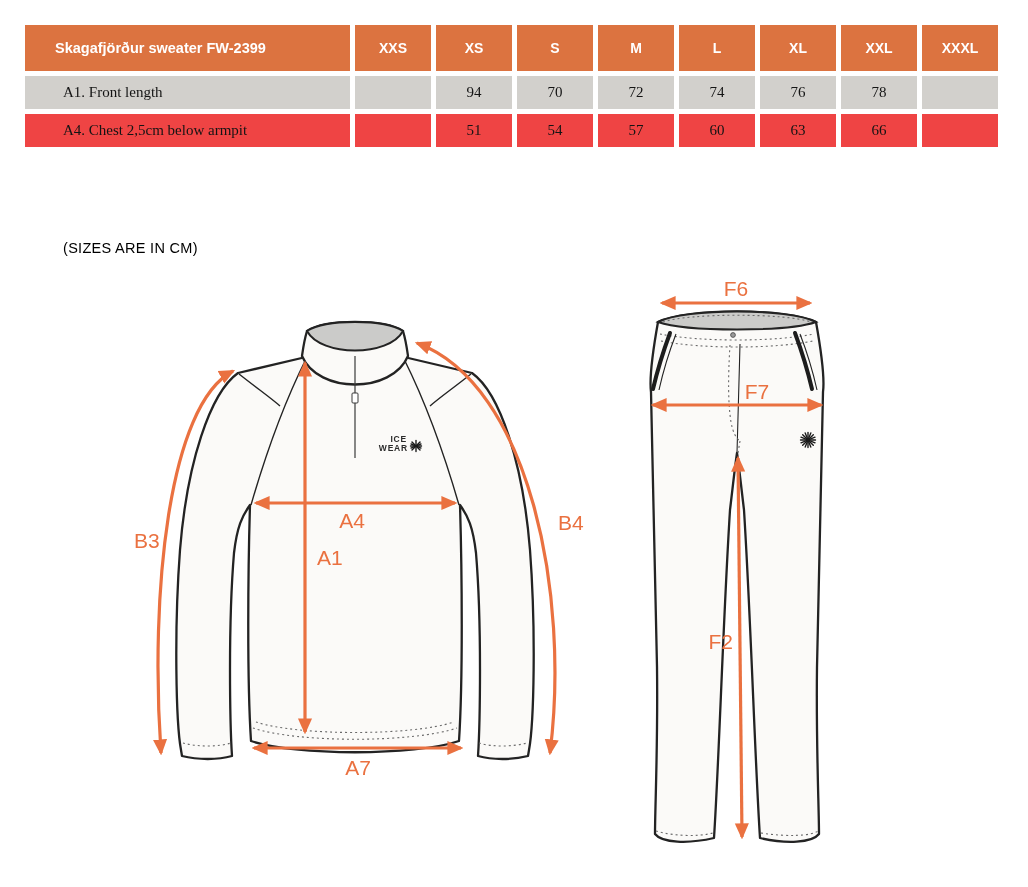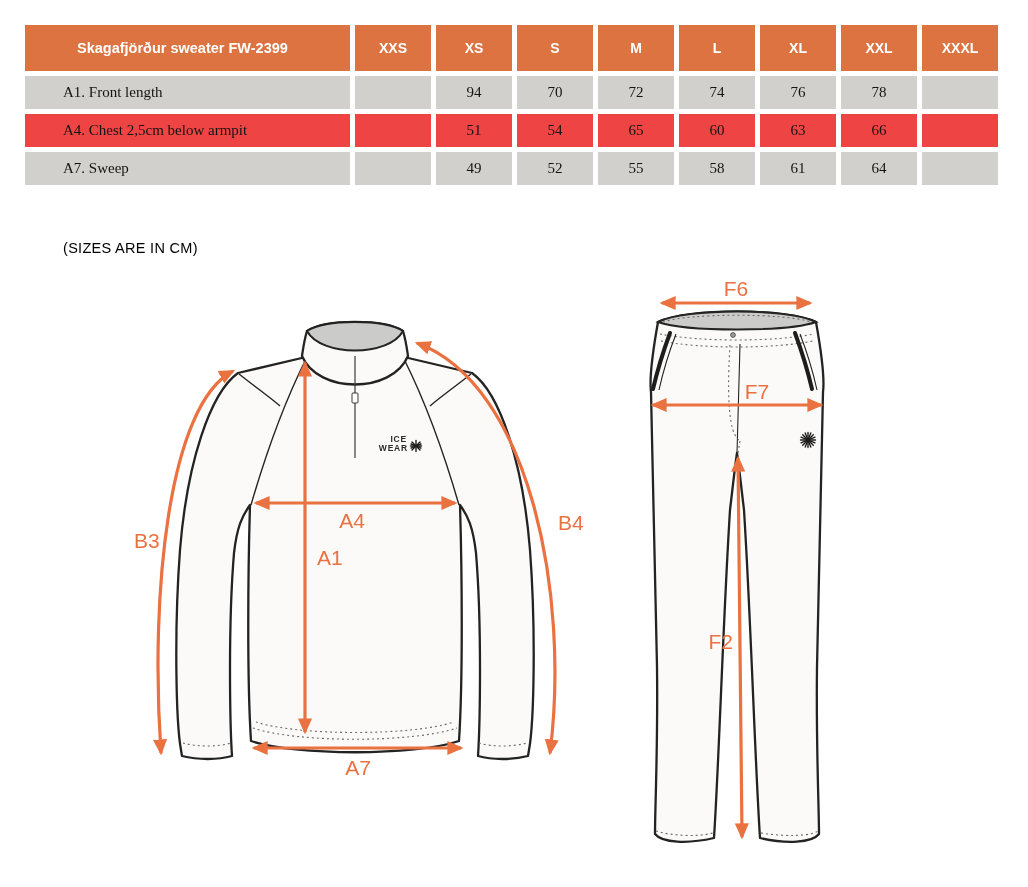--- a/index.html
+++ b/index.html
@@ -5,21 +5,21 @@
   html,body{margin:0;padding:0;background:#fff;}
   .canvas{position:relative;width:1028px;height:887px;background:#ffffff;overflow:hidden;
           font-family:"Liberation Sans",sans-serif;}
 
   
   table.size-table{position:absolute;left:20px;top:20px;width:983px;
                    border-collapse:separate;border-spacing:5px;table-layout:fixed;}
   table.size-table th{background:#DC7340;color:#ffffff;
                       font-family:"Liberation Sans",sans-serif;font-weight:bold;font-size:14px;
                       height:46px;padding:0;}
-  table.size-table th.title{text-align:left;padding-left:52px;font-size:14.5px;}
+  table.size-table th.title{text-align:left;padding-left:30px;font-size:14.5px;}
   table.size-table td{font-family:"Liberation Serif",serif;font-size:15px;color:#141414;
                       height:33px;text-align:center;padding:0;background:#ef4444;}
   table.size-table tr.dark td{background:#D2D0CC;margin-left:20px;}
   table.size-table td.label{text-align:left;padding-left:38px;}
 
   .note{position:absolute;left:63px;top:240px;color:#000000;
         font-size:14.5px;letter-spacing:.3px;}
 
   
   svg.sweater{position:absolute;left:130px;top:295px;}
@@ -78,35 +78,24 @@
         <td>74</td>
         <td>76</td>
         <td>78</td>
         <td></td>
       </tr>
       <tr>
         <td class="label">A4. Chest 2,5cm below armpit</td>
         <td></td>
         <td>51</td>
         <td>54</td>
-        <td>65</td>
+        <td>57</td>
         <td>60</td>
         <td>63</td>
         <td>66</td>
-        <td></td>
-      </tr>
-      <tr class="dark">
-        <td class="label">A7. Sweep</td>
-        <td></td>
-        <td>49</td>
-        <td>52</td>
-        <td>55</td>
-        <td>58</td>
-        <td>61</td>
-        <td>64</td>
         <td></td>
       </tr>
     </tbody>
   </table>
 
   <div class="note">(SIZES ARE IN CM)</div>
 
   <svg class="sweater" width="470" height="500" viewBox="0 0 470 500">
     <defs>
       <marker id="swAh" viewBox="0 0 10 10" refX="8.5" refY="5" markerWidth="5" markerHeight="5" orient="auto-start-reverse">

